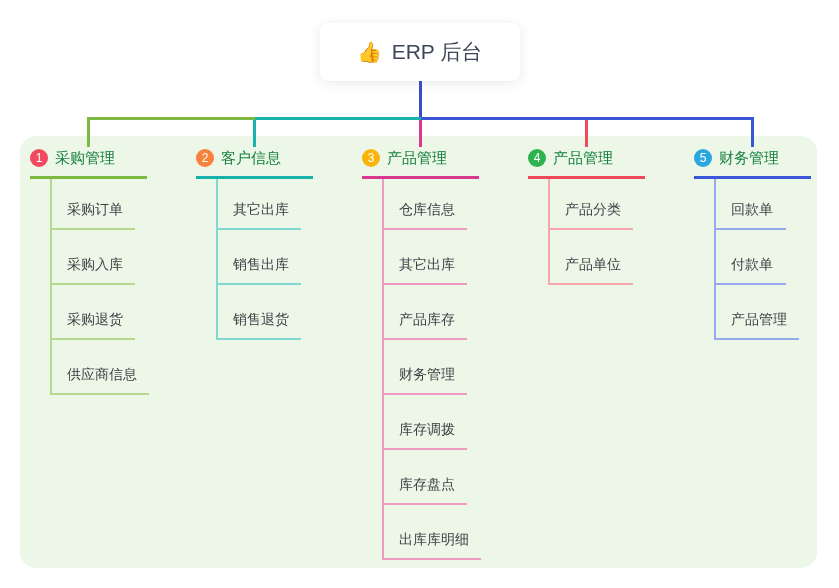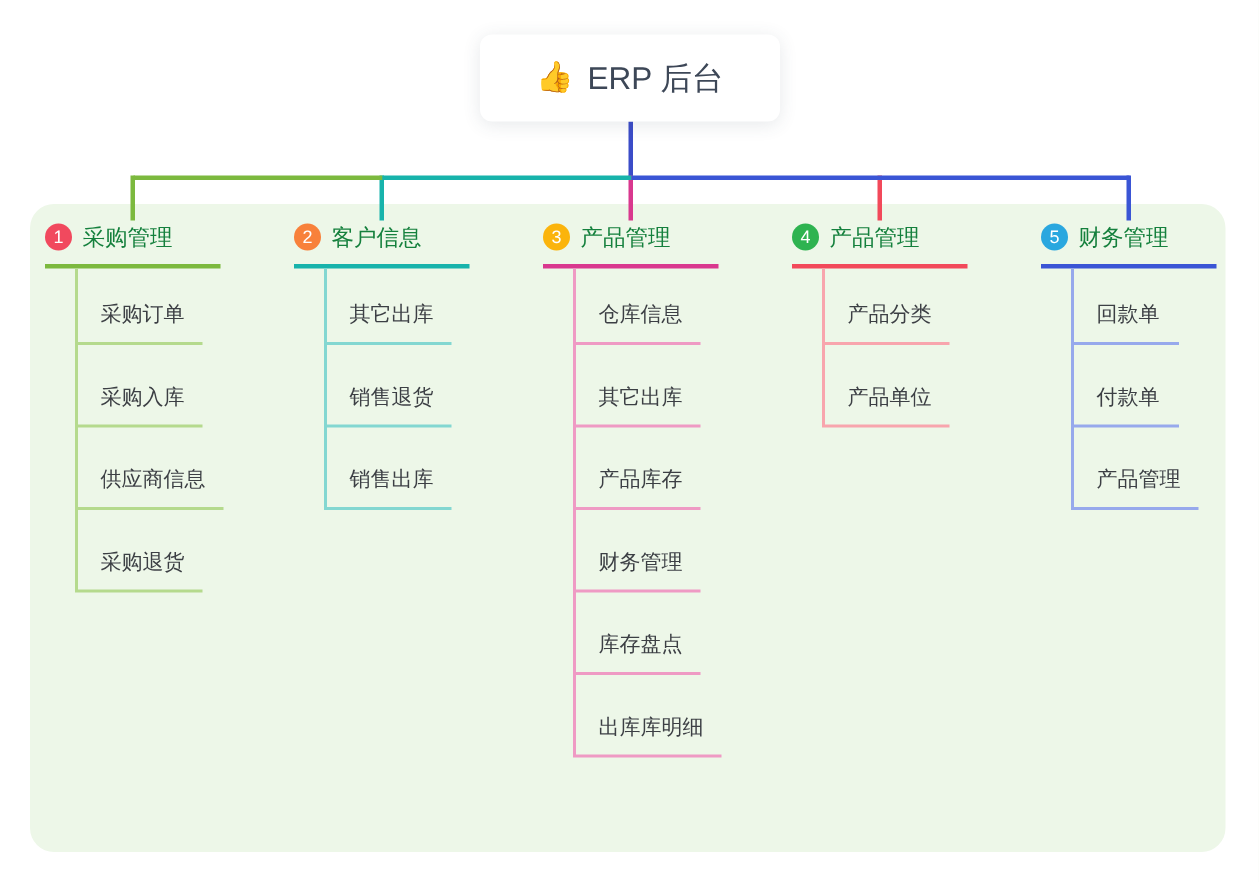--- a/index.html
+++ b/index.html
@@ -51,55 +51,56 @@
   <div class="branch" style="left: 30px; --main: #7cb93e; --light: #b5da8d; --badge: #f1495e;">
     <div class="branch-header">
       <span class="badge">1</span>
       <span class="branch-label">采购管理</span>
     </div>
     <div class="branch-body">
   <div class="sub-item">采购订单</div>
 
   <div class="sub-item">采购入库</div>
 
+  <div class="sub-item">采购退货</div>
+
   <div class="sub-item">供应商信息</div>
-
-  <div class="sub-item">采购退货</div>
 </div>
   </div>
 
   <div class="branch" style="left: 196px; --main: #17b3ab; --light: #83d7d1; --badge: #f8813b;">
     <div class="branch-header">
       <span class="badge">2</span>
       <span class="branch-label">客户信息</span>
     </div>
     <div class="branch-body">
   <div class="sub-item">其它出库</div>
 
+  <div class="sub-item">销售出库</div>
+
   <div class="sub-item">销售退货</div>
-
-  <div class="sub-item">销售出库</div>
 
 </div>
   </div>
 
   <div class="branch" style="left: 362px; --main: #d9388e; --light: #ef9ac4; --badge: #fbb40c;">
     <div class="branch-header">
       <span class="badge">3</span>
       <span class="branch-label">产品管理</span>
     </div>
     <div class="branch-body">
   <div class="sub-item">仓库信息</div>
 
   <div class="sub-item">其它出库</div>
 
   <div class="sub-item">产品库存</div>
 
   <div class="sub-item">财务管理</div>
 
+  <div class="sub-item">库存调拨</div>
 
   <div class="sub-item">库存盘点</div>
 
   <div class="sub-item">出库库明细</div>
 </div>
   </div>
 
   <div class="branch" style="left: 528px; --main: #f2495a; --light: #f8a5ad; --badge: #2eb350;">
     <div class="branch-header">
       <span class="badge">4</span>

